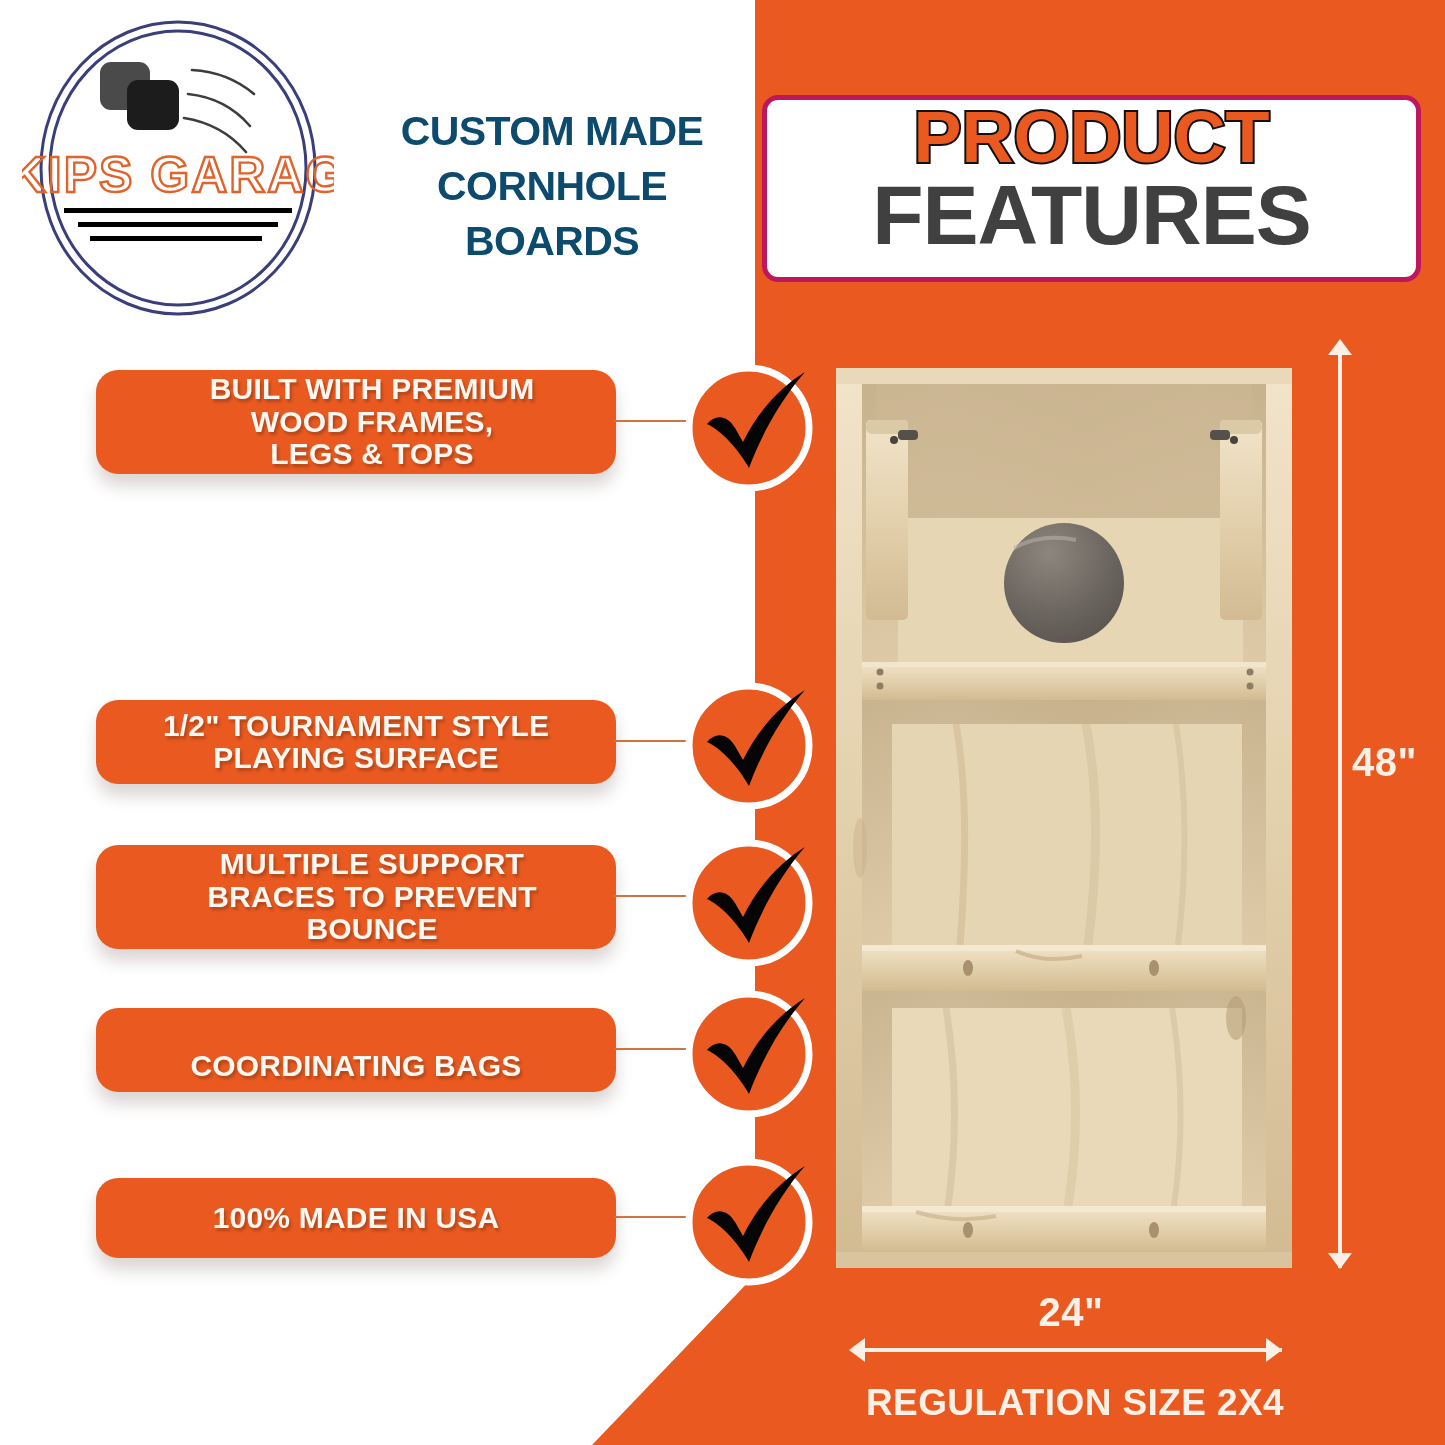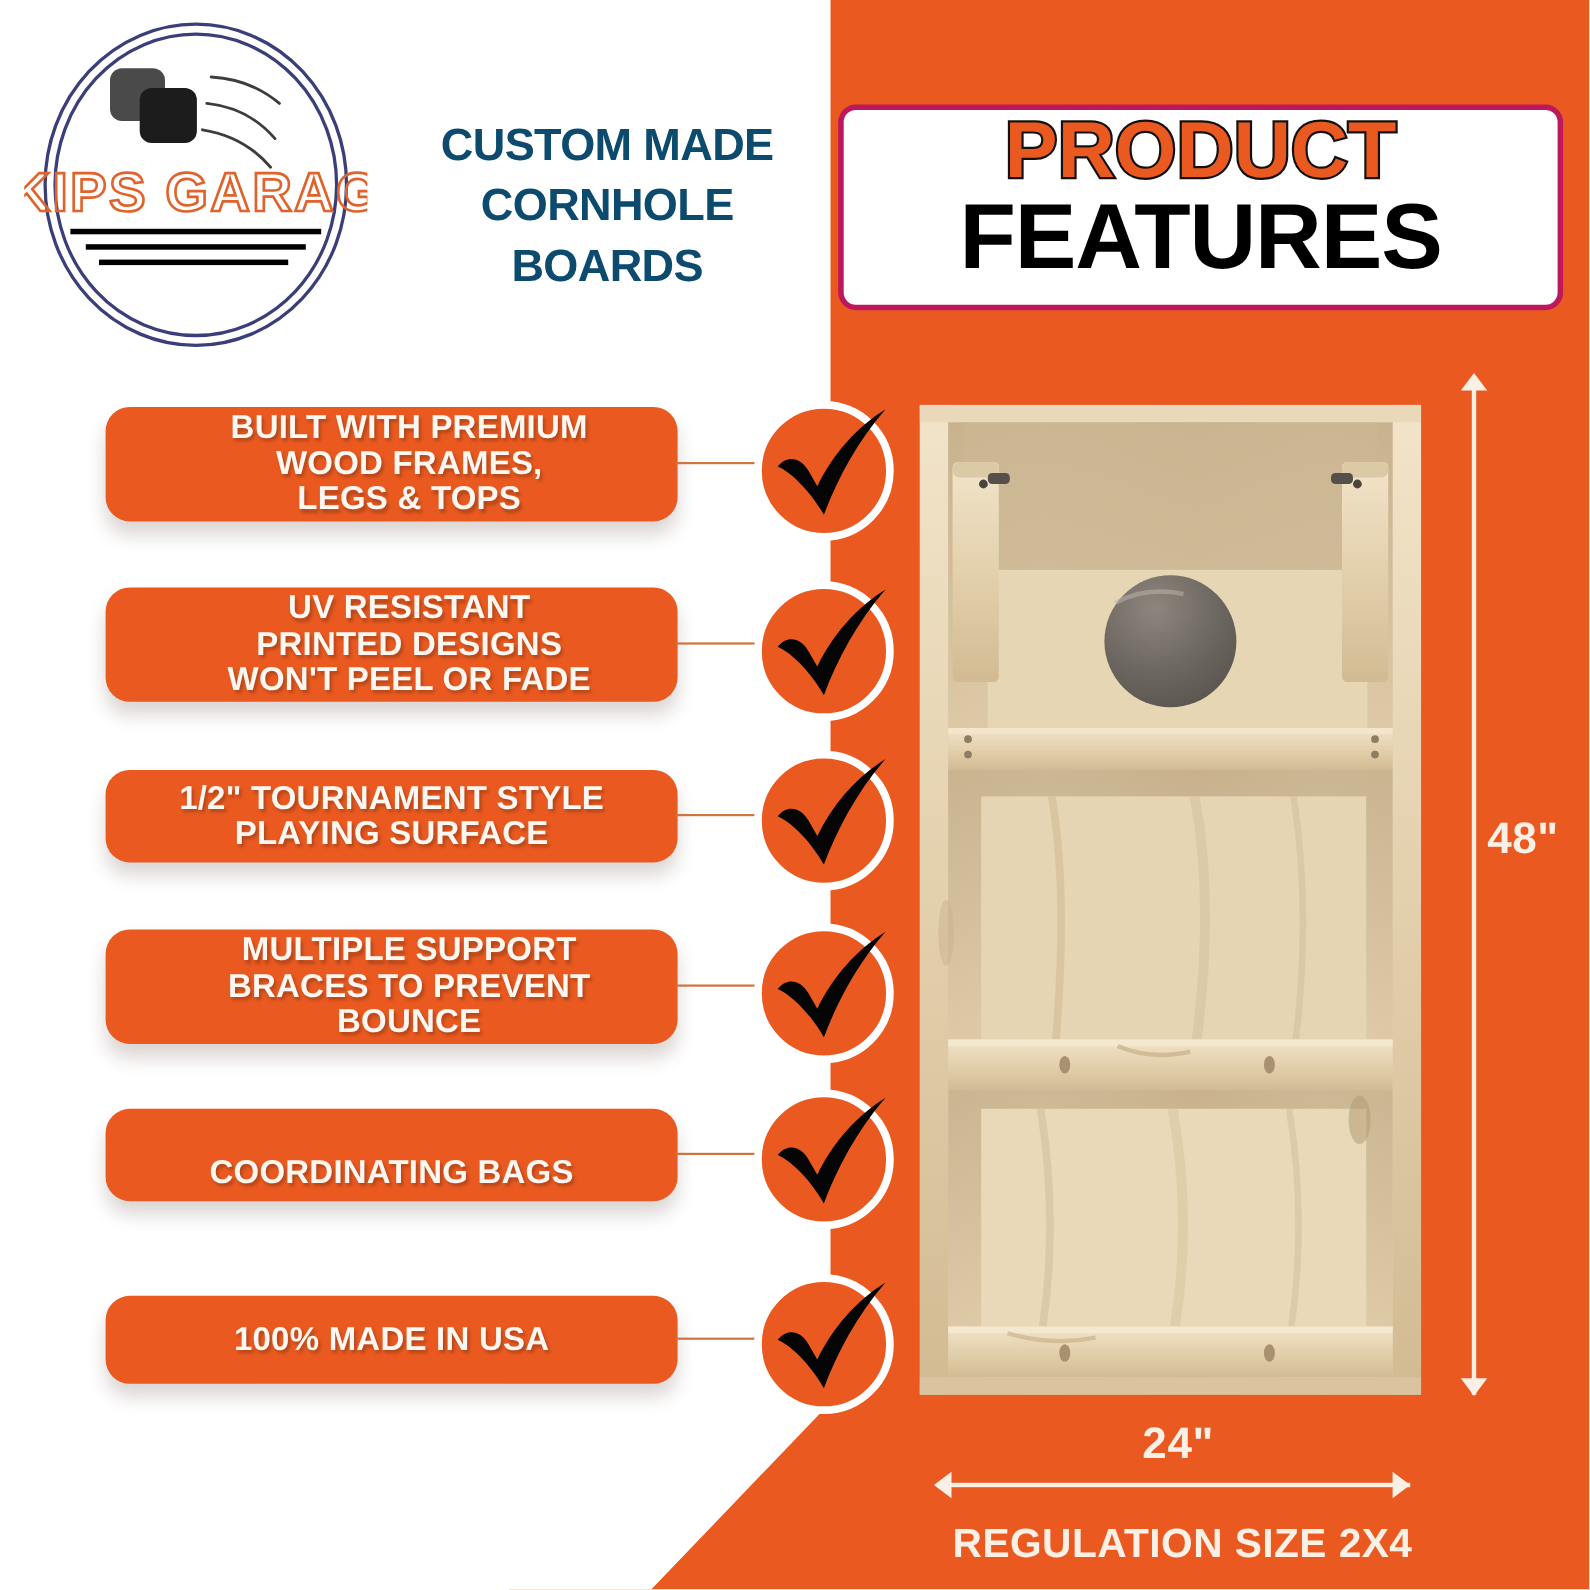--- a/index.html
+++ b/index.html
@@ -76,21 +76,21 @@
     color: #ea5a20;
     -webkit-text-stroke: 4px #111111;
     paint-order: stroke fill;
     letter-spacing: 0px;
     margin-top: 2px;
   }
   .pf-features {
     font-size: 84px;
     font-weight: 800;
     line-height: 0.96;
-    color: #000000;
+    color: #404040;
     letter-spacing: -1px;
     margin-top: 2px;
   }
 
   
   .feature-row {
     position: absolute;
     left: 0;
     width: 830px;
     height: 150px;
@@ -264,36 +264,20 @@
     </div>
     <div class="connector" style="top:50px;"></div>
     <div class="check-badge" style="left:683px; top:-12px;">
       <svg viewBox="0 0 132 132" xmlns="http://www.w3.org/2000/svg">
         <circle cx="66" cy="70" r="60" fill="#ea5a20" stroke="#ffffff" stroke-width="7"></circle>
         <path d="M24 66 C33 55 45 58 52 70 L60 84 C74 55 96 30 122 14 C96 44 78 78 66 110 C56 92 38 72 24 66 Z" fill="#050505"></path>
       </svg>
     </div>
   </div>
 
-  <div class="feature-row" style="top:534px;">
-    <div class="pill h3">
-      <div class="pill-text">
-        <span>UV RESISTANT</span><br>
-        <span>PRINTED DESIGNS</span><br>
-        <span>WON'T PEEL OR FADE</span>
-      </div>
-    </div>
-    <div class="connector" style="top:50px;"></div>
-    <div class="check-badge" style="left:683px; top:-12px;">
-      <svg viewBox="0 0 132 132" xmlns="http://www.w3.org/2000/svg">
-        <circle cx="66" cy="70" r="60" fill="#ea5a20" stroke="#ffffff" stroke-width="7"></circle>
-        <path d="M24 66 C33 55 45 58 52 70 L60 84 C74 55 96 30 122 14 C96 44 78 78 66 110 C56 92 38 72 24 66 Z" fill="#050505"></path>
-      </svg>
-    </div>
-  </div>
 
   <div class="feature-row" style="top:700px;">
     <div class="pill h2">
       <div class="pill-text">
         <span>1/2" TOURNAMENT STYLE</span><br>
         <span>PLAYING SURFACE</span>
       </div>
     </div>
     <div class="connector" style="top:40px;"></div>
     <div class="check-badge" style="left:683px; top:-24px;">

